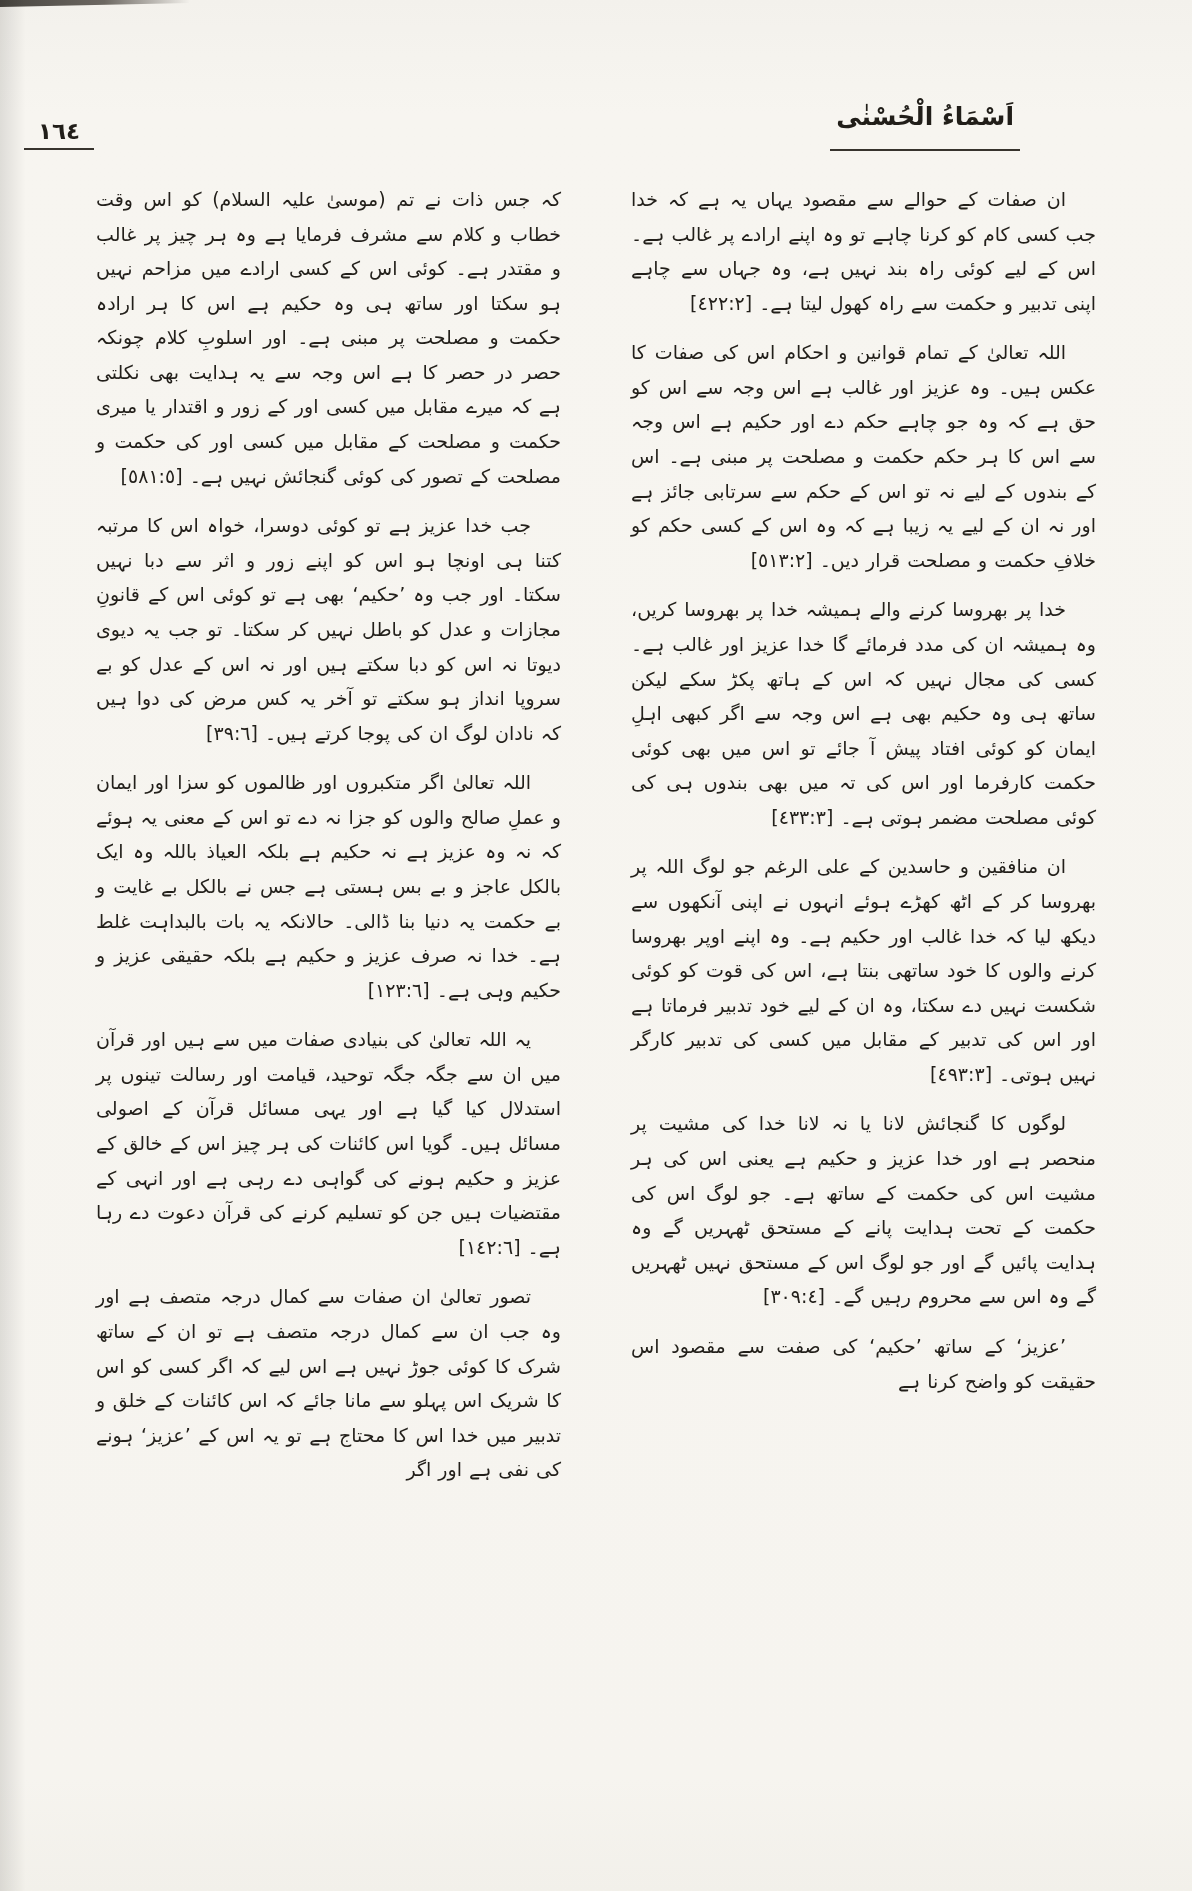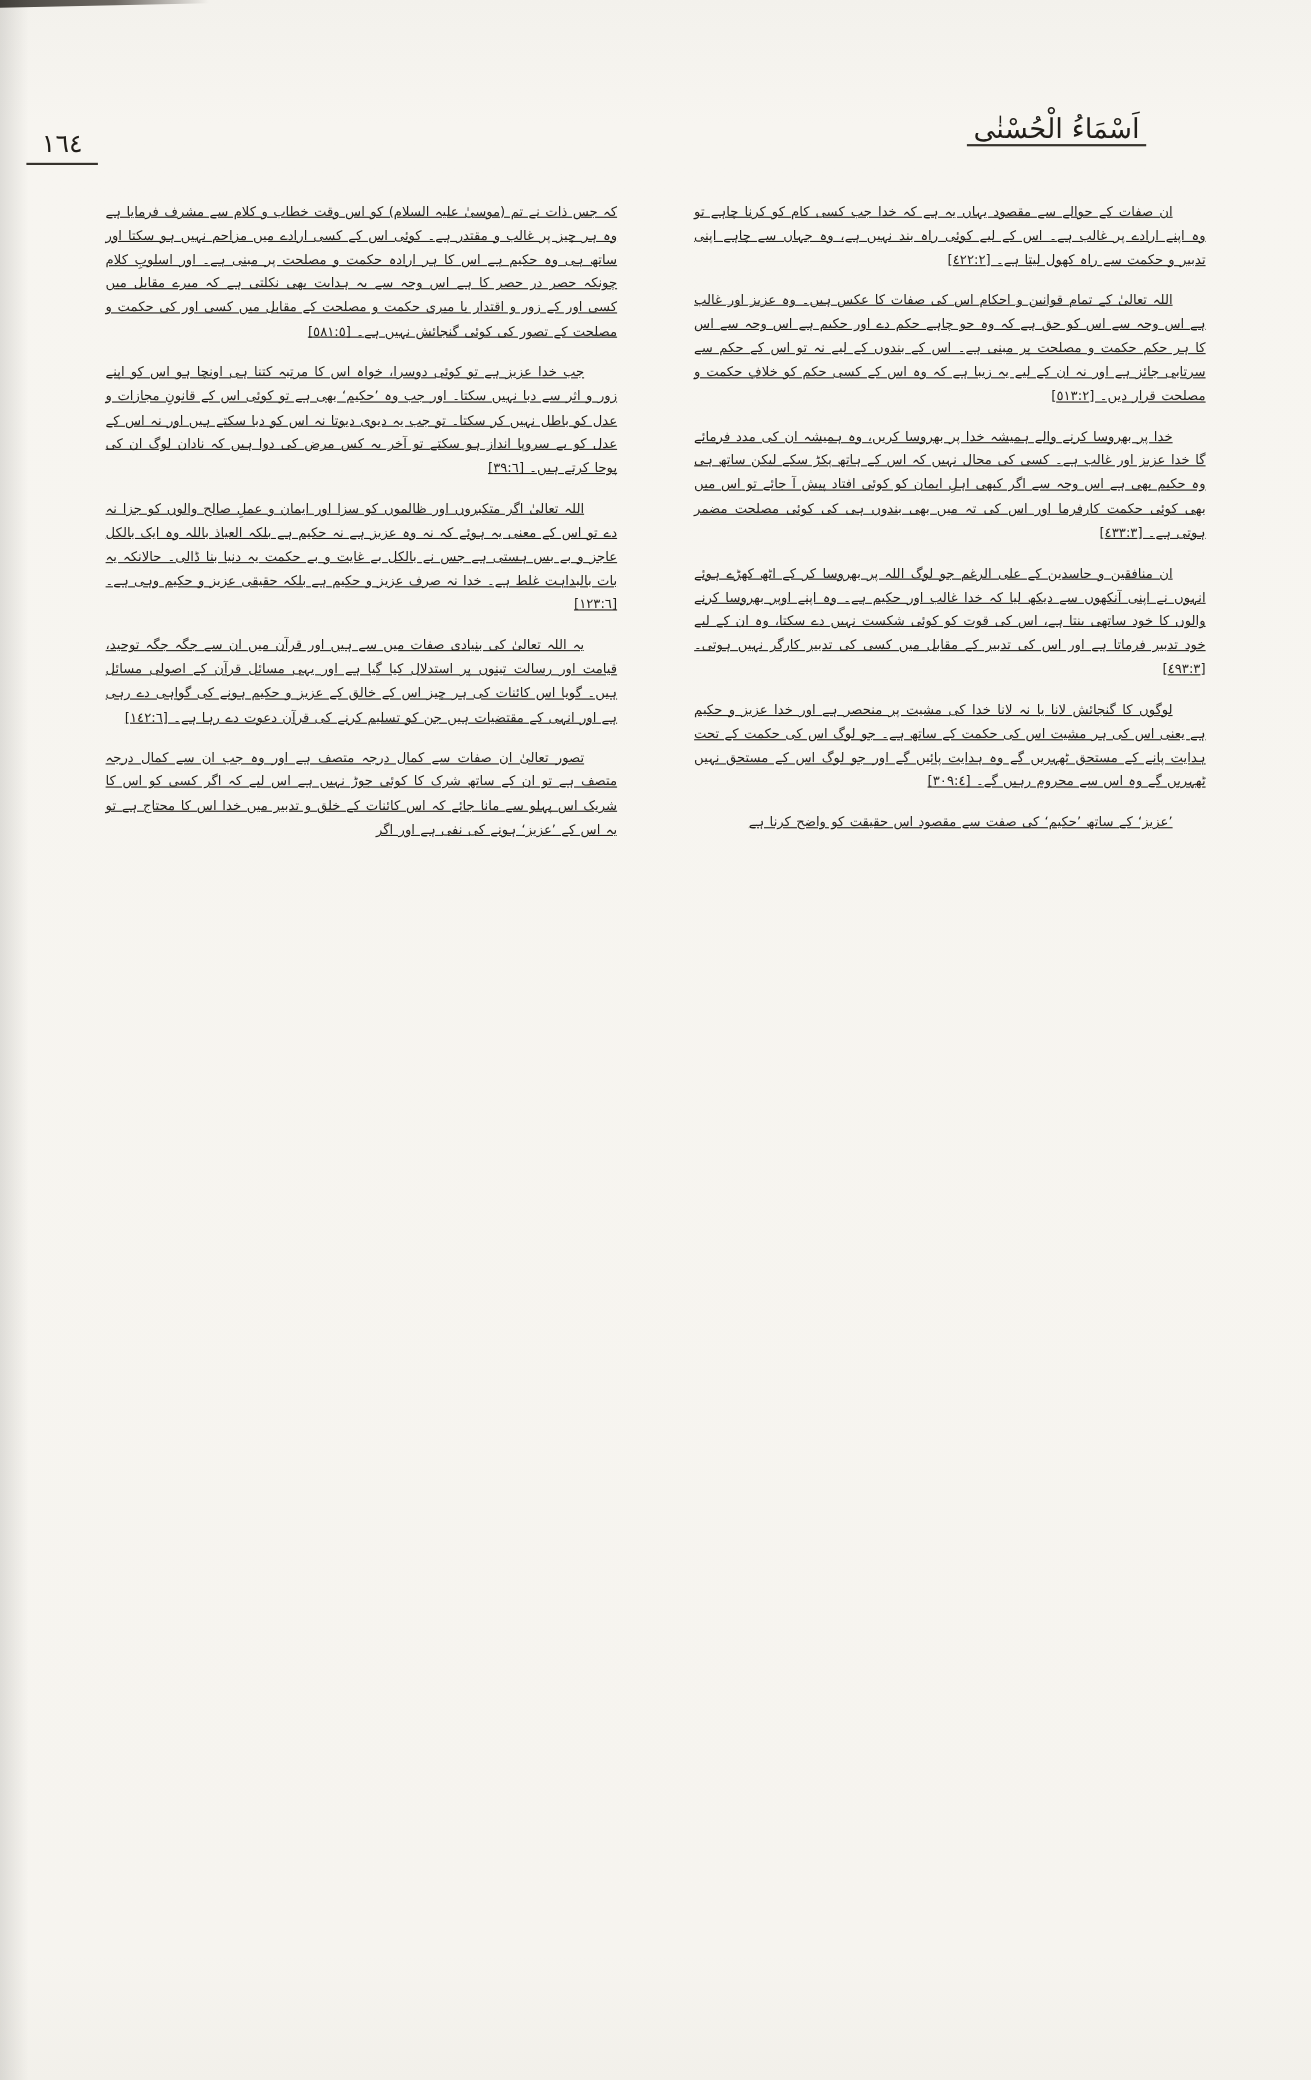--- a/index.html
+++ b/index.html
@@ -41,34 +41,34 @@
   .header {
     position: absolute;
     top: 96px;
     left: 0;
     right: 0;
     height: 60px;
   }
   .page-title {
     position: absolute;
     top: 6px;
-    right: 150px;
+    right: 172px;
     font-size: 25px;
-    font-weight: normal;
+    font-weight: bold;
     letter-spacing: 1px;
     color: #211e19;
     border-bottom: 2px solid #37332d;
-    padding: 0 6px 0 6px;
+    padding: 0 6px 18px 6px;
   }
   .page-number {
     position: absolute;
     top: 22px;
     left: 24px;
     font-size: 23px;
-    font-weight: normal;
+    font-weight: bold;
     color: #211e19;
     border-bottom: 2px solid #37332d;
     padding: 0 14px 4px 14px;
     direction: ltr;
   }
   .body-columns {
     position: absolute;
     top: 182px;
     right: 96px;
     left: 96px;
@@ -76,27 +76,26 @@
     display: flex;
     flex-direction: row; 
     gap: 70px;
   }
   .column {
     flex: 1 1 0;
     min-width: 0;
   }
   .column p {
     margin: 0 0 15px 0;
-    font-size: 12px;
+    font-size: 19px;
     line-height: 1.82;
     text-align: justify;
     text-indent: 30px;
     color: #221f1a;
     word-spacing: 1px;
-    text-decoration: underline;
   }
   .column p.flush {
     text-indent: 0;
   }
 </style>
 </head>
 <body>
 
 <div class="page">
 

